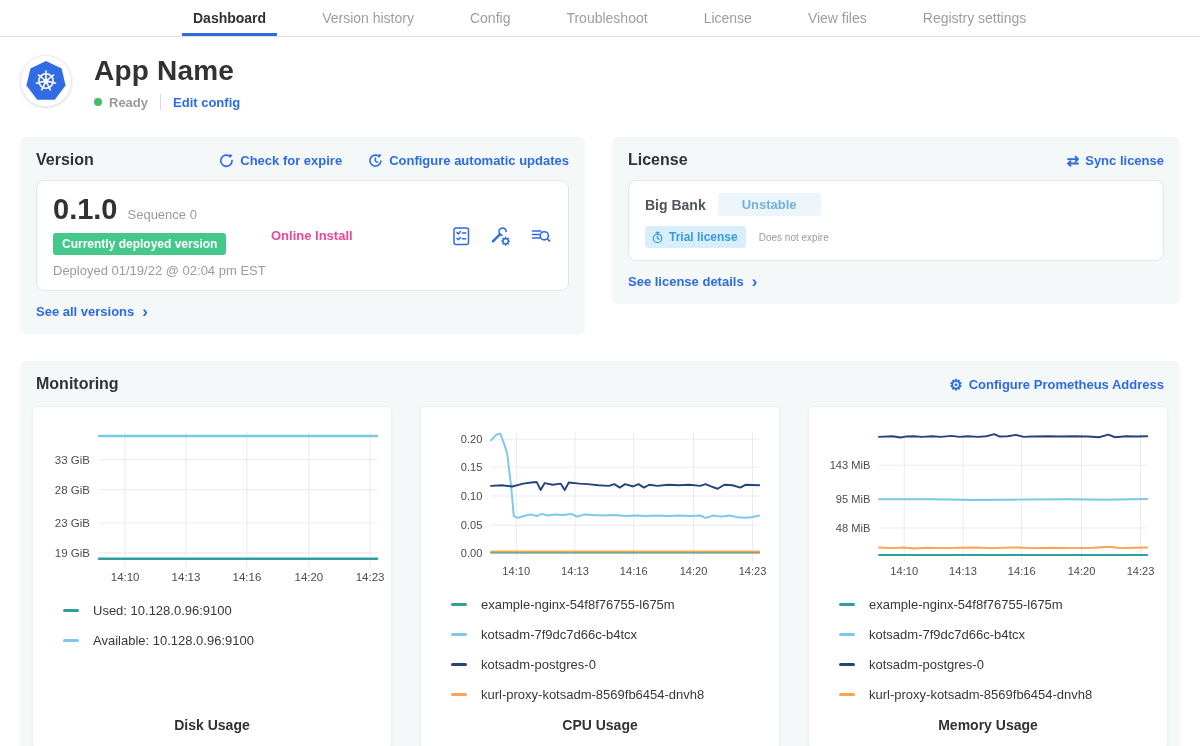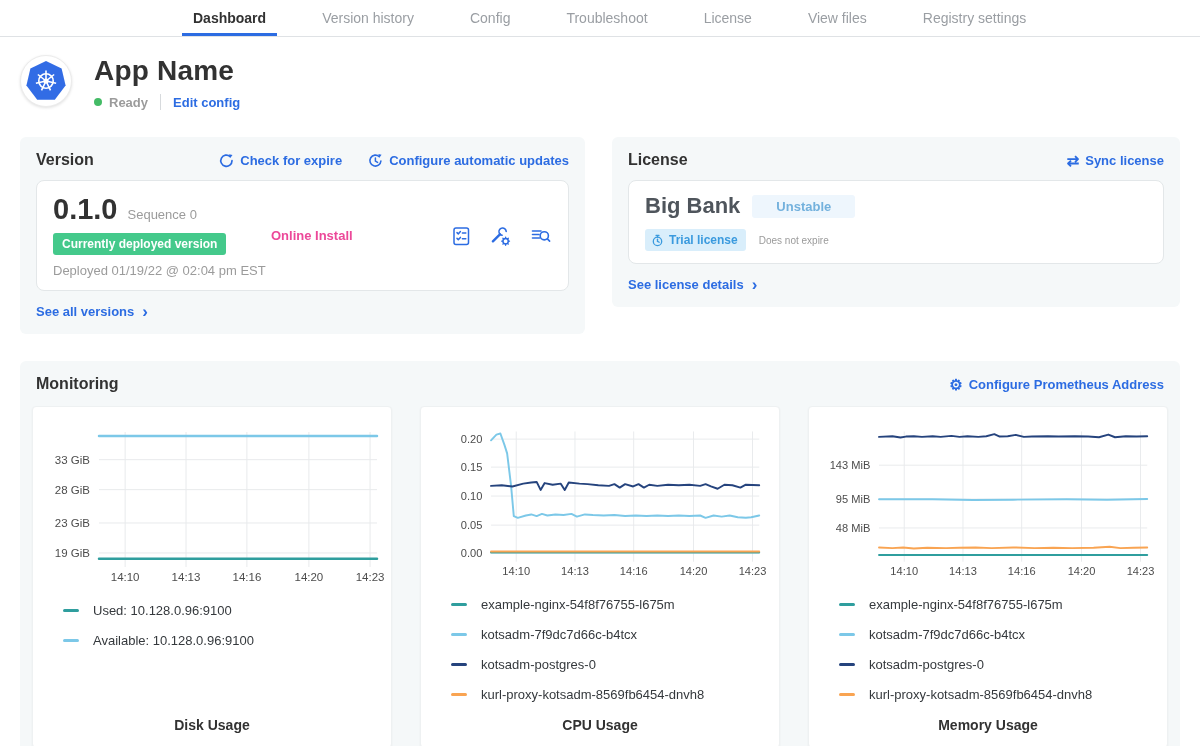--- a/index.html
+++ b/index.html
@@ -58,21 +58,21 @@
   }
   .ver-deployed { font-size: 13px; color: #9b9b9b; }
   .install-type { font-size: 13px; font-weight: bold; color: #ec4899; }
   .ver-icons { margin-left: auto; display: flex; gap: 17px; align-items: center; }
   .icon-btn { cursor: pointer; display: flex; color: #2c6ce2; }
   .see-link { margin-top: 13px; display: inline-flex; justify-content: space-between; }
   
   .license-panel { width: 568px; }
   .license-inner { padding: 12px 16px; }
   .lic-row1 { display: flex; align-items: center; gap: 12px; }
-  .lic-name { font-size: 22px; font-weight: bold; color: #4f555c; }
+  .lic-name { font-size: 14px; font-weight: bold; color: #4f555c; }
   .badge-channel { background: #eef6fd; color: #73b1dd; font-size: 13px; font-weight: bold; padding: 4px 24px; border-radius: 3px; }
   .lic-row2 { display: flex; align-items: center; gap: 13px; margin-top: 10px; }
   .badge-trial { background: #d9eefb; color: #3a9ade; font-size: 12px; font-weight: bold; padding: 4px 8px 4px 6px; border-radius: 3px; display: inline-flex; align-items: center; gap: 5px; }
   .lic-expiry { font-size: 10px; color: #9b9b9b; }
   
   .monitoring-panel { margin: 27px 20px 0; padding: 14px 12px 14px; }
   .monitoring-panel .panel-hd { padding: 0 4px; margin-bottom: 13px; }
   .gear-glyph { font-size: 15px; line-height: 13px; }
   .charts-row { display: flex; gap: 28px; }
   .chart-card {

